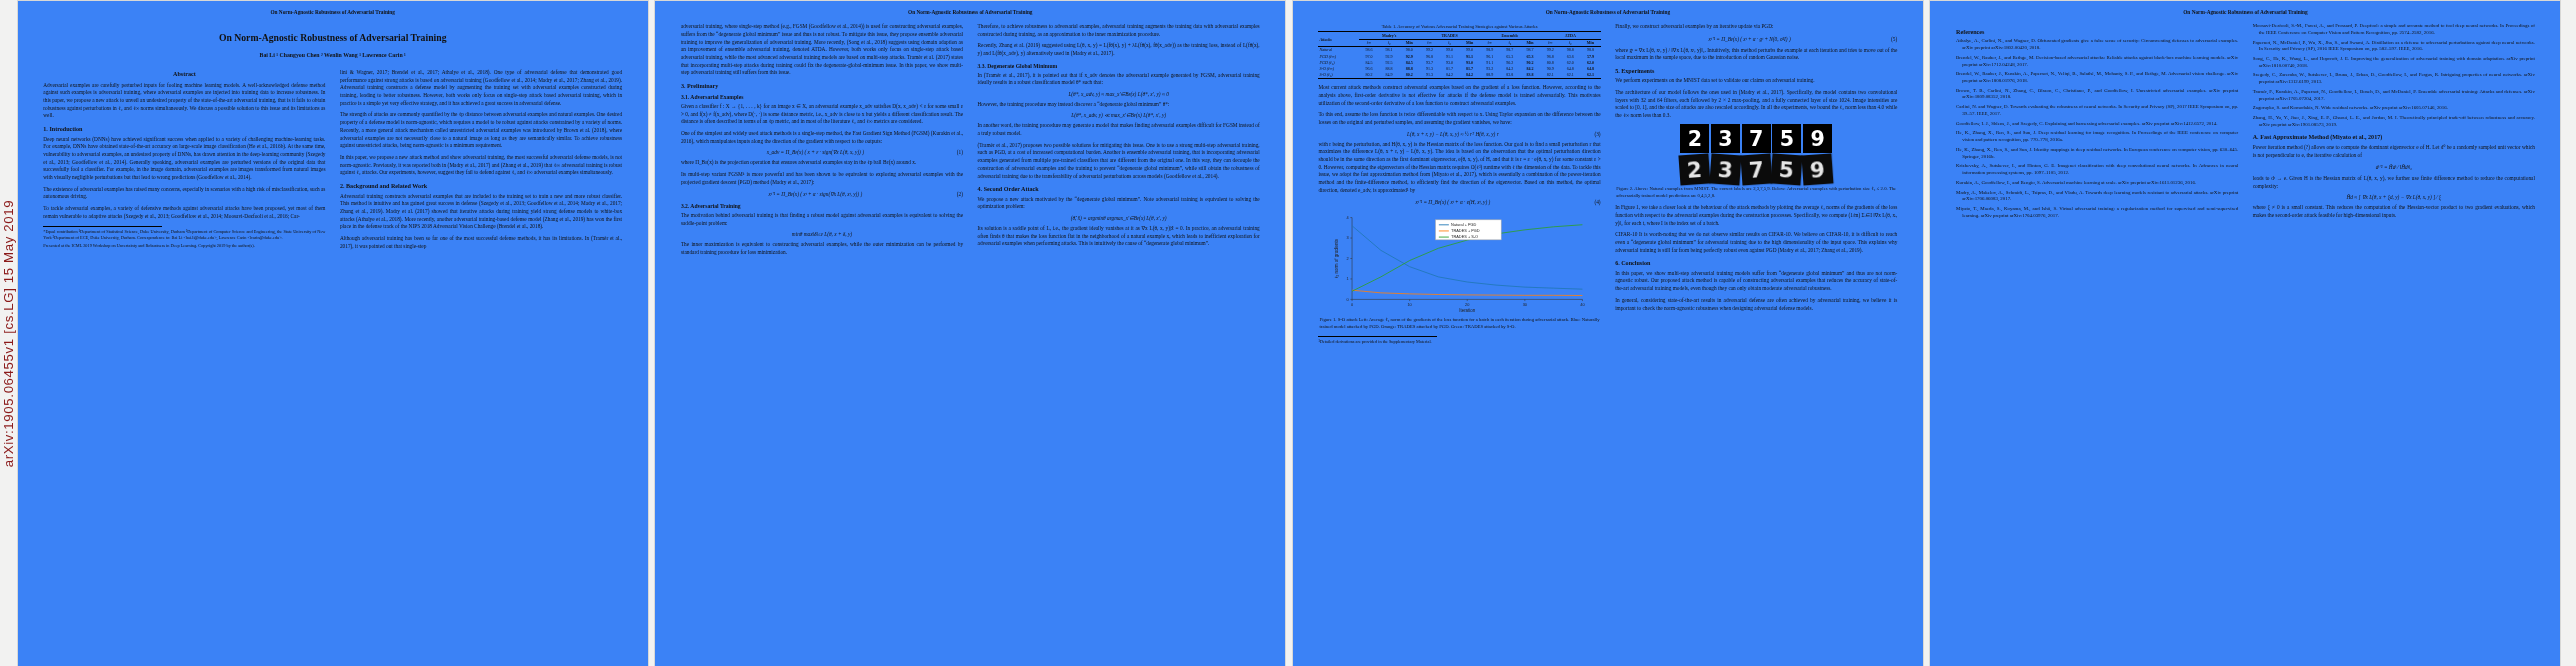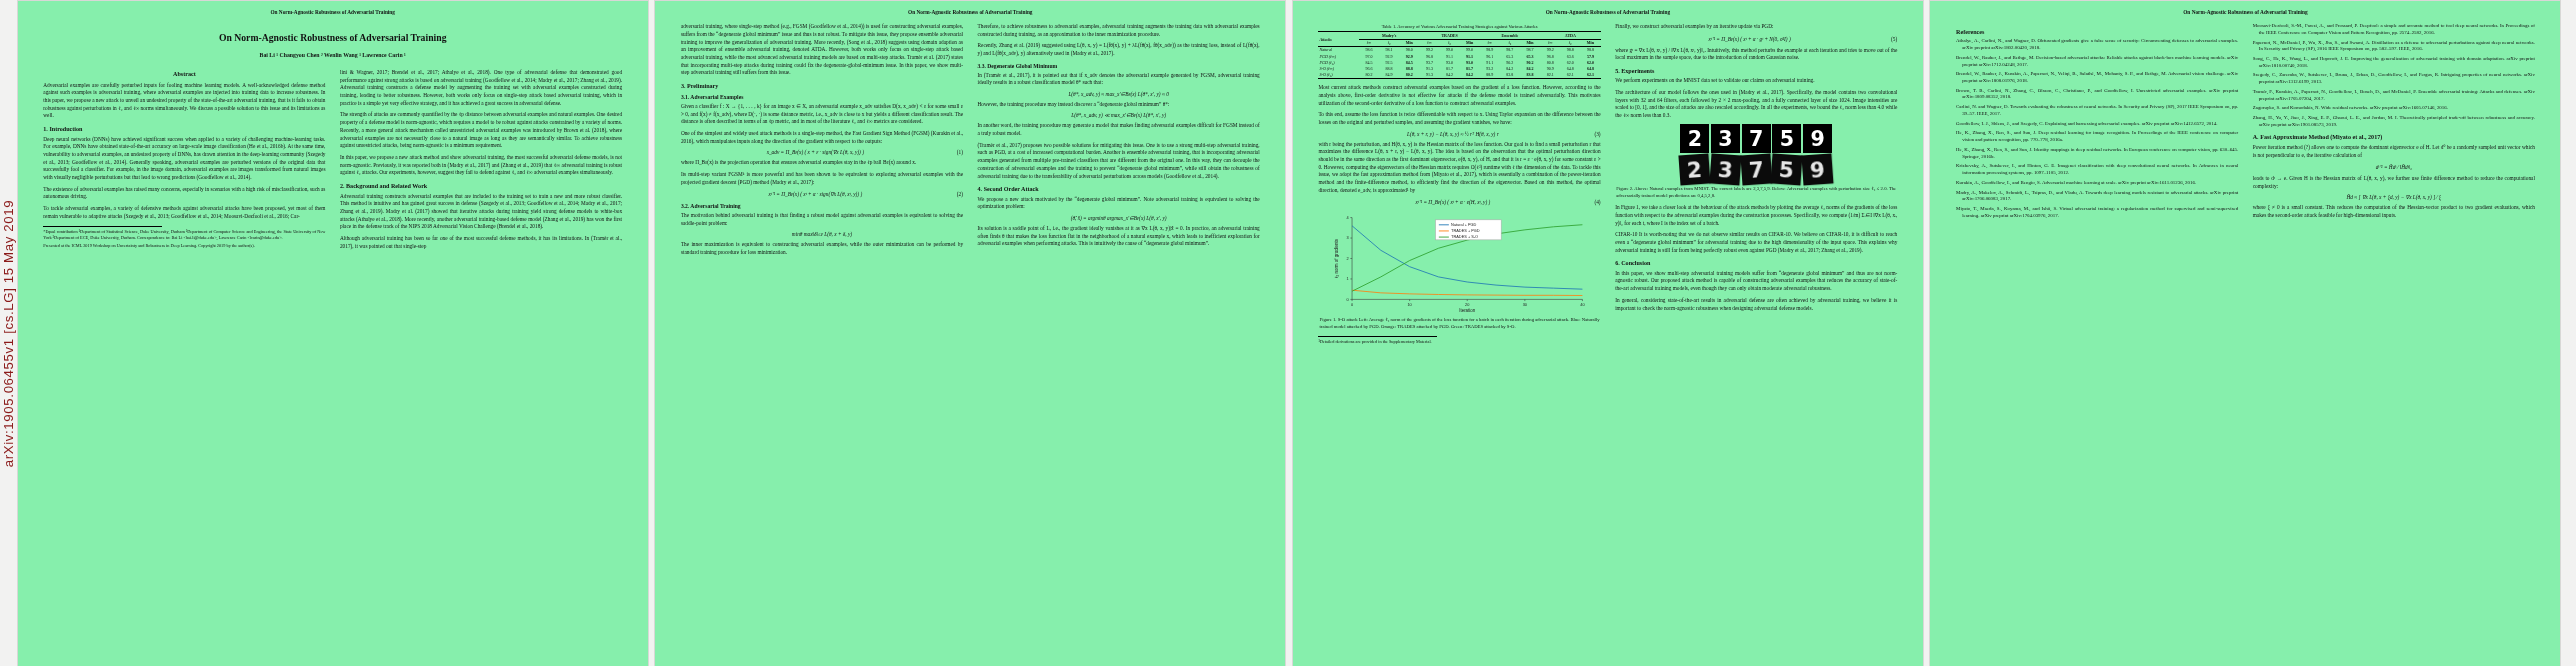--- a/index.html
+++ b/index.html
@@ -1,21 +1,21 @@
 <!DOCTYPE html>
 <html style="font-size:9px"><head>
 <meta charset="utf-8">
 <style>
   html,body{margin:0;padding:0;}
   body{width:2576px;height:667px;overflow:hidden;background:#f2f2f1;font-family:"Liberation Serif",serif;color:#111;}
   .canvas{position:relative;width:2576px;height:667px;}
   .stamp-rail{position:absolute;left:0;top:0;width:16.7px;height:667px;display:flex;align-items:center;justify-content:center;}
   .arxiv-stamp{transform:rotate(-90deg);white-space:nowrap;font-family:"Liberation Sans",sans-serif;font-size:13.3px;letter-spacing:0.6px;color:#8b1a1a;}
   .pages{position:absolute;left:16.7px;top:0;display:flex;gap:5.6px;}
-  .page{width:632px;height:667px;background:#86efac;border:0.6px solid #d8d8d6;box-sizing:border-box;padding:0 25.6px;overflow:hidden;position:relative;}
+  .page{width:632px;height:667px;background:#3b82f6;border:0.6px solid #d8d8d6;box-sizing:border-box;padding:0 25.6px;overflow:hidden;position:relative;}
   .running-head{text-align:center;font-weight:bold;font-size:5.3px;padding-top:8.3px;}
   .fullwide{}
   .cols{display:flex;gap:14.5px;margin-top:7.8px;}
   .col{flex:1;min-width:0;}
   .paper-title{text-align:center;font-size:9.7px;font-weight:bold;margin:16.7px 33px 9px;}
   .authors{text-align:center;font-size:5.8px;font-weight:bold;margin-bottom:11px;}
   .abs-head{text-align:center;font-weight:bold;font-size:6.1px;margin:2.2px 0 4.4px;}
   .h1{font-size:6.1px;font-weight:bold;margin:6.1px 0 3.3px;}
   .h2{font-size:5.6px;font-weight:bold;margin:5px 0 2.8px;}
   .para{font-size:5.3px;line-height:1.46;text-align:justify;margin-bottom:3.9px;}

